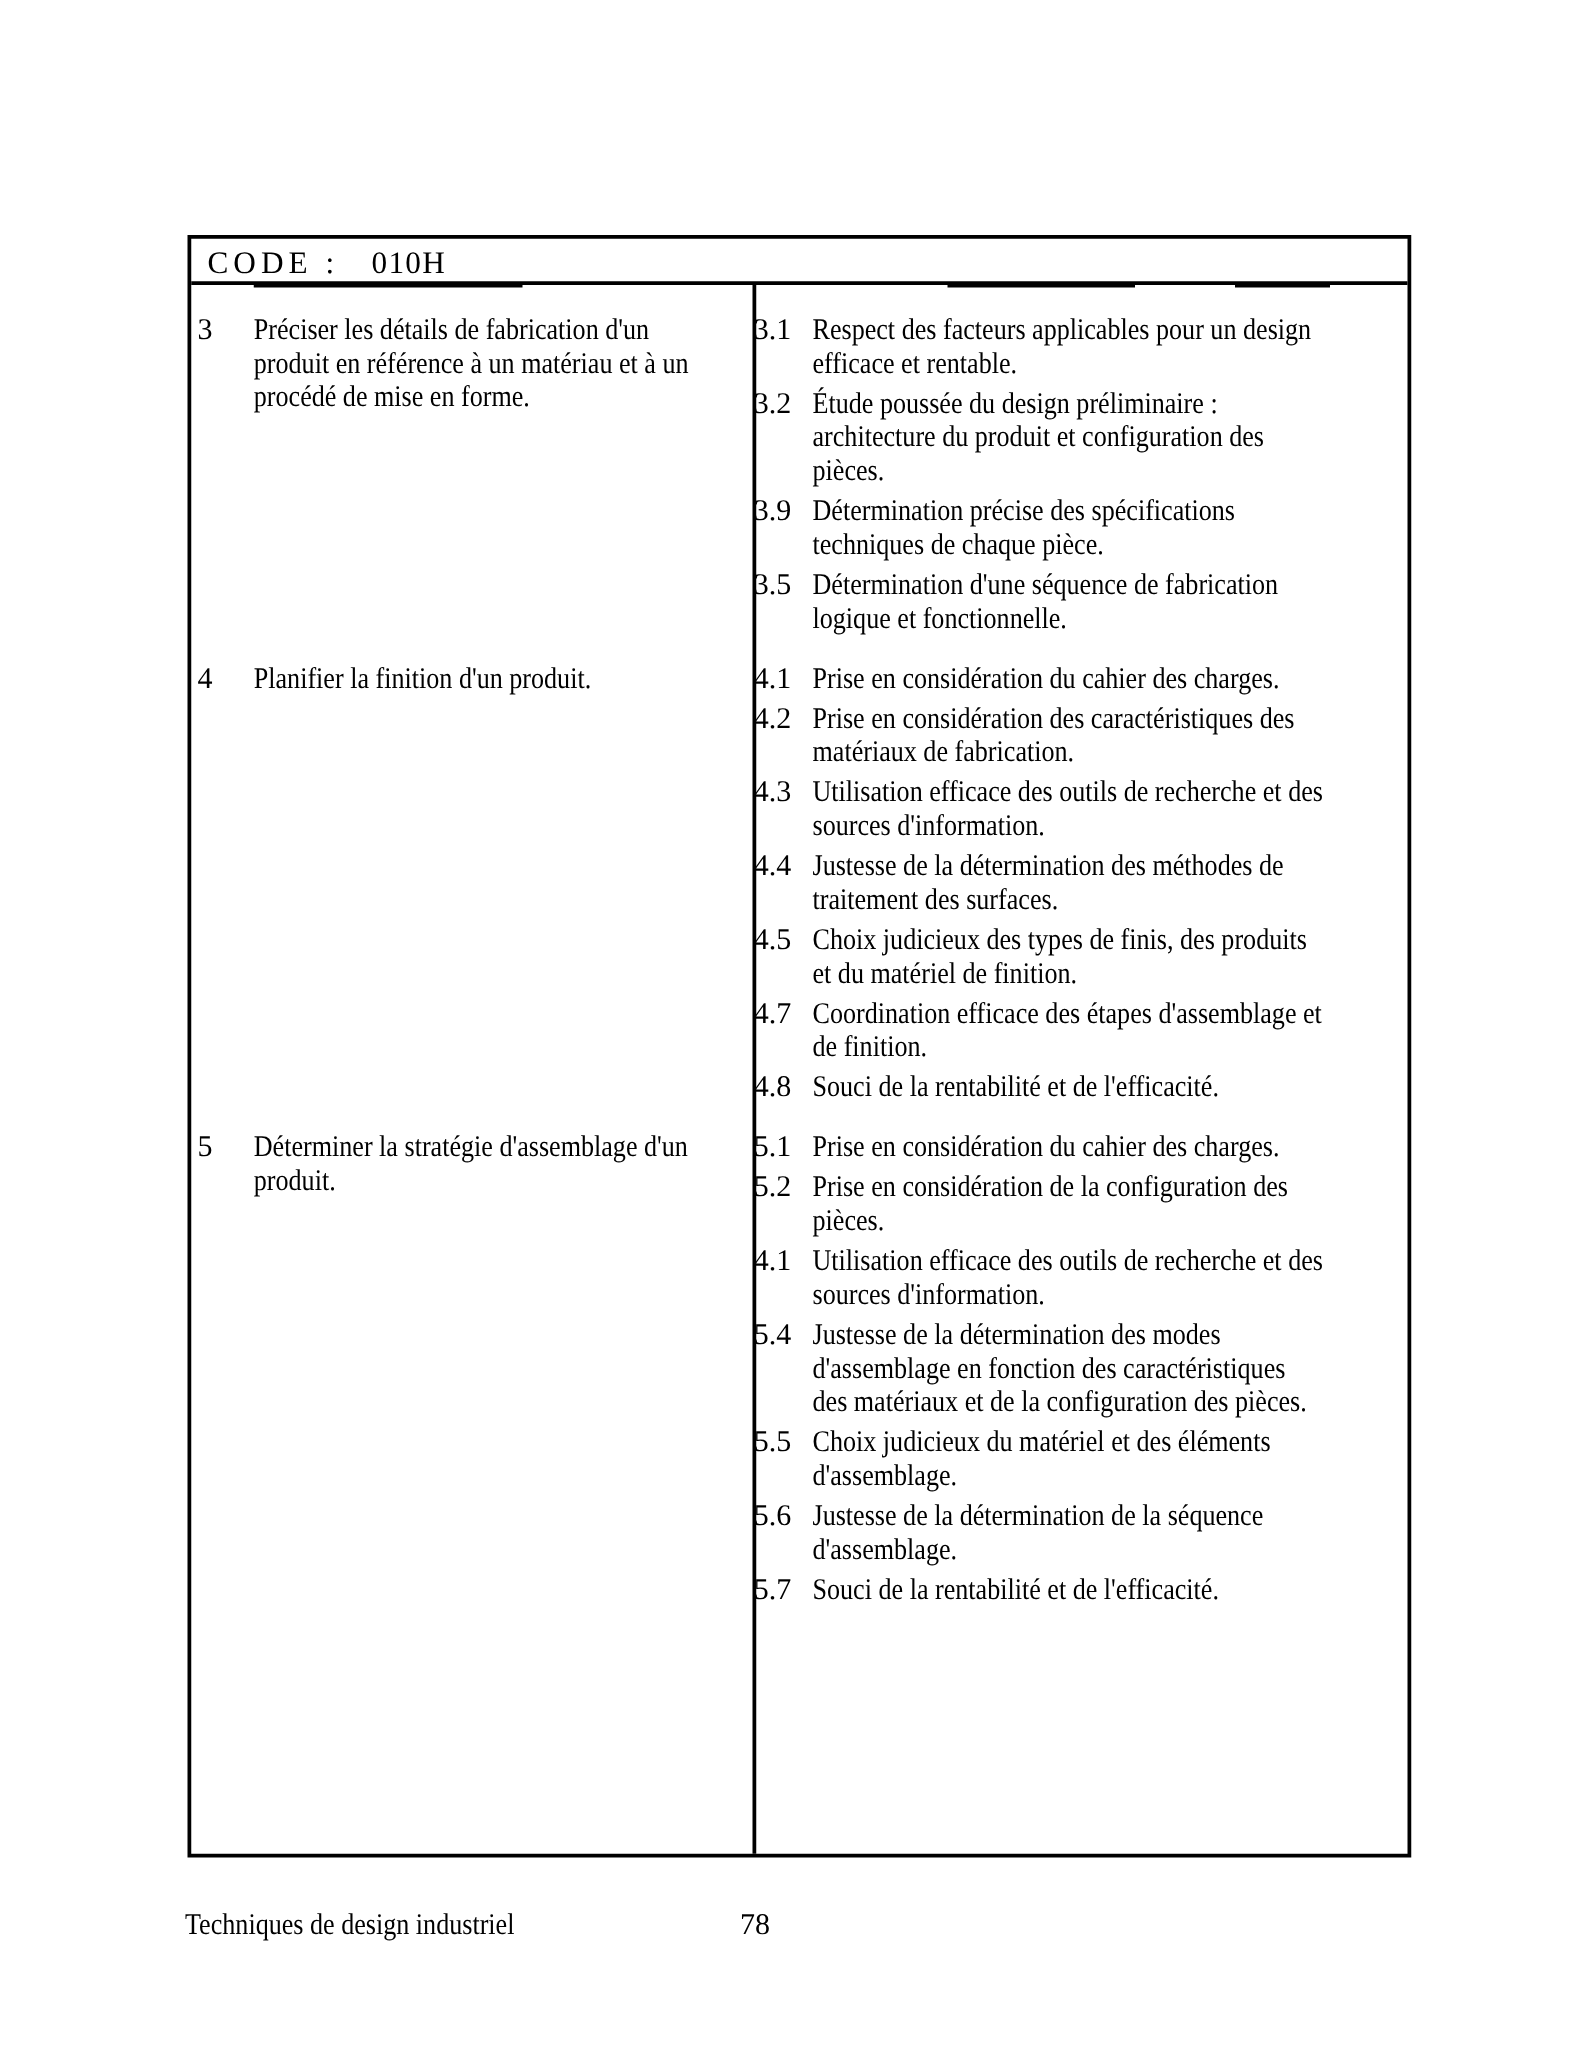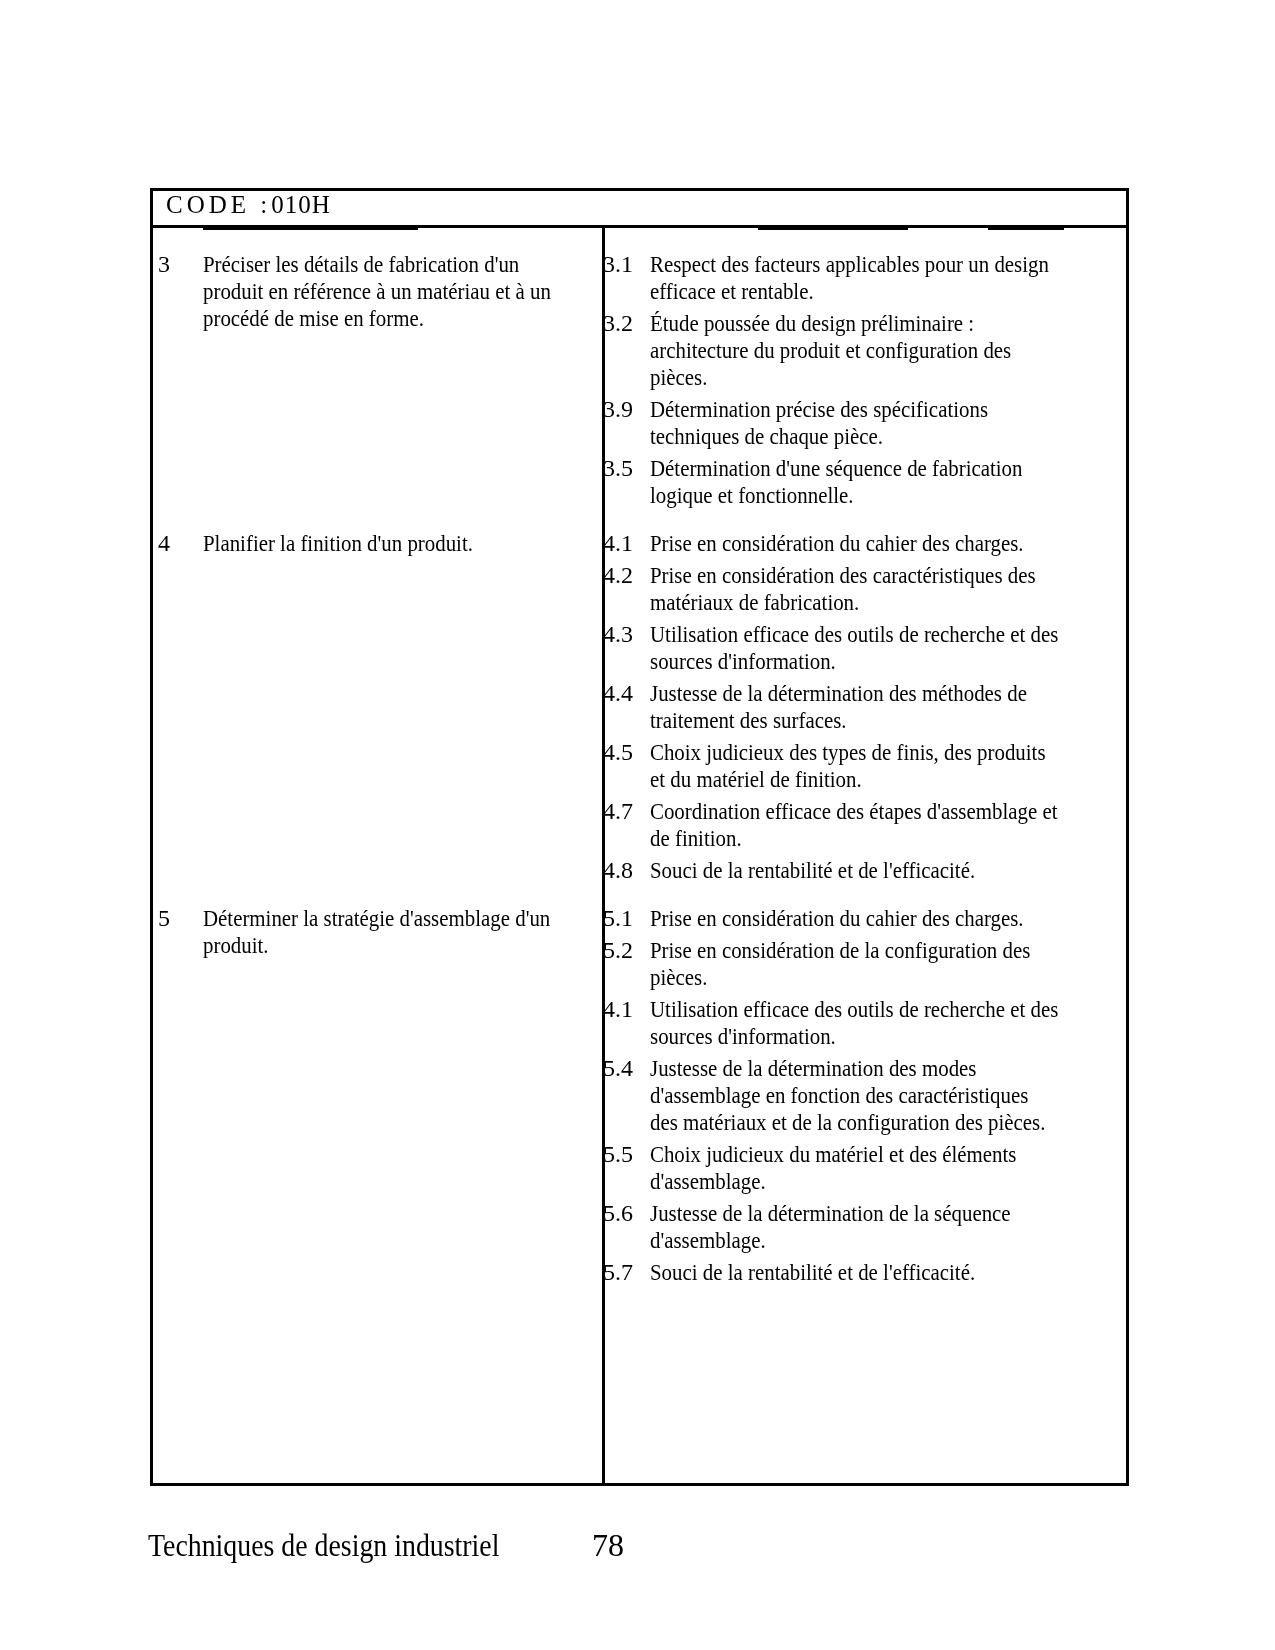--- a/index.html
+++ b/index.html
@@ -16,26 +16,26 @@
     left: 150px; top: 188px;
     width: 979px; height: 1298px;
     border: 3px solid #000;
     box-sizing: border-box;
   }
   .table-header {
     height: 37px;
     box-sizing: border-box;
     border-bottom: 3px solid #000;
     display: flex;
-    align-items: flex-start;
+    align-items: flex-end;
     padding-left: 13px;
     font-size: 25px;
   }
   .code-label { letter-spacing: 4px; white-space: pre; }
-  .code-value { letter-spacing: 1px; }
+  .code-value { margin-left: 26px; letter-spacing: 1px; }
 
   
   .artifact { position: absolute; height: 2px; background: #000; top: 37px; }
   .a1 { left: 50px;  width: 215px; }
   .a2 { left: 605px; width: 150px; }
   .a3 { left: 835px; width: 76px; }
 
   .col-divider {
     position: absolute;
     left: 449px; top: 37px; bottom: 0;
@@ -60,21 +60,21 @@
     font-size: 24px;
     line-height: 27px;
   }
   .cell-left  .num { width: 45px; flex-shrink: 0; }
   .cell-right .num { width: 47px; flex-shrink: 0; }
   .txt {
     white-space: pre;
     transform: scaleX(0.87);
     transform-origin: 0 0;
   }
-  .footer { position: absolute; left: 0; top: 1527px; width: 100%; height: 30px; font-size: 32px; }
+  .footer { position: absolute; left: 0; top: 1527px; width: 100%; height: 30px; font-size: 24px; }
   .footer-title {
     position: absolute; left: 148px; top: 0;
     white-space: pre;
     transform: scaleX(0.87);
     transform-origin: 0 0;
   }
   .page-number { position: absolute; left: 592px; top: 0; }
 </style>
 </head>
 <body>

